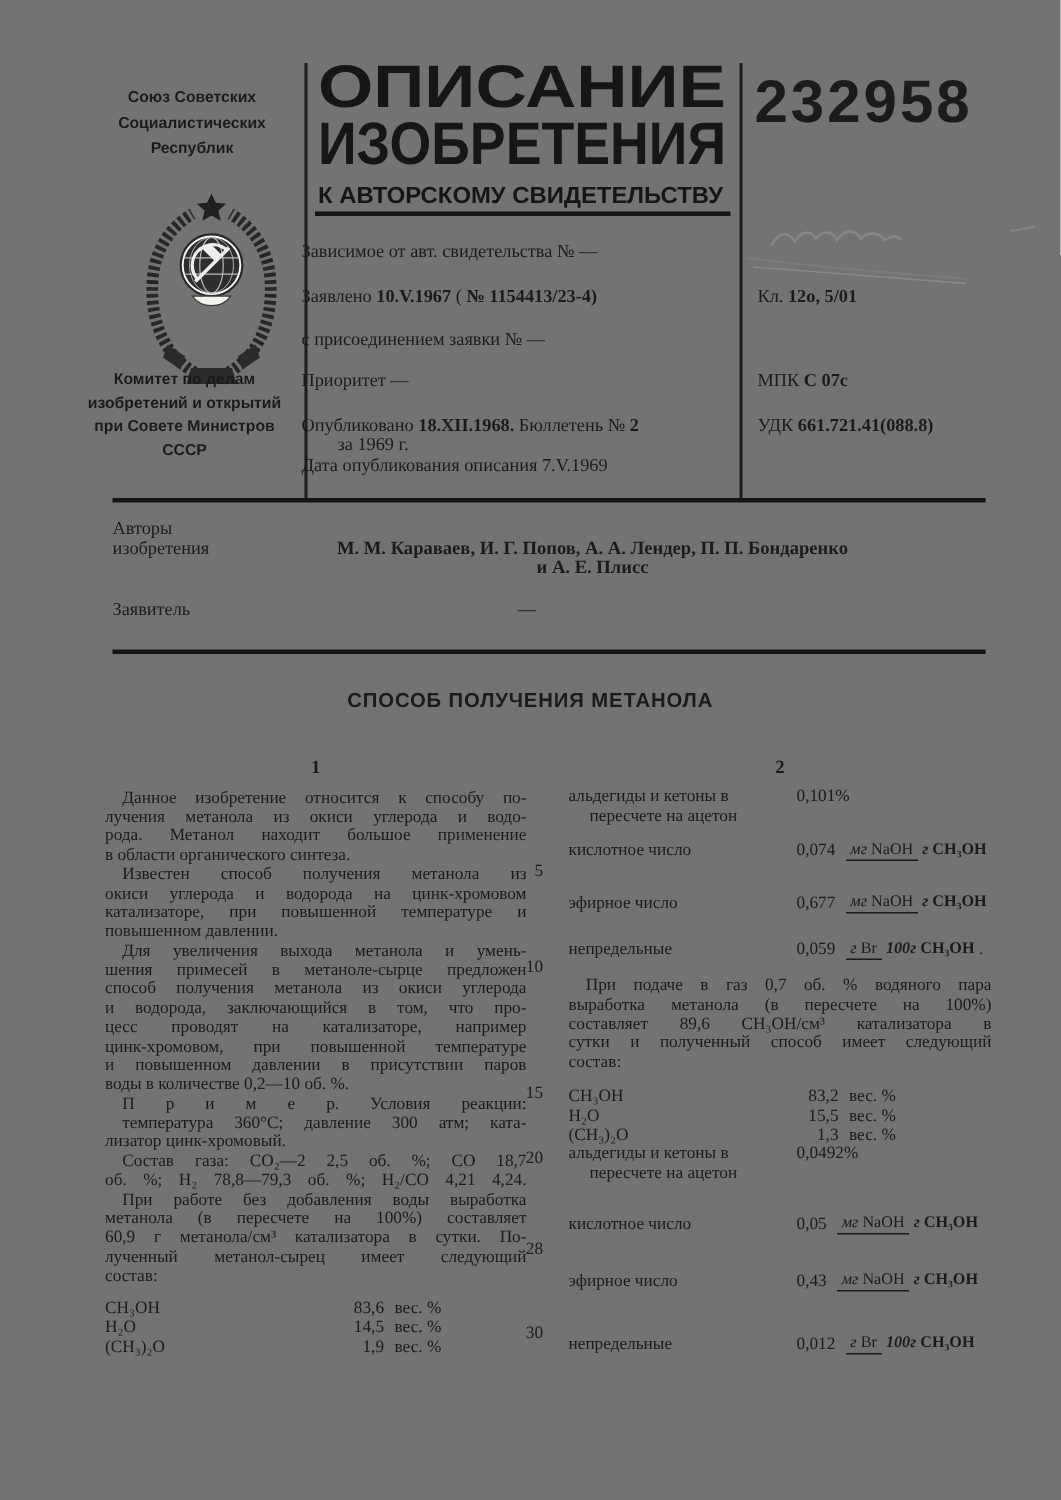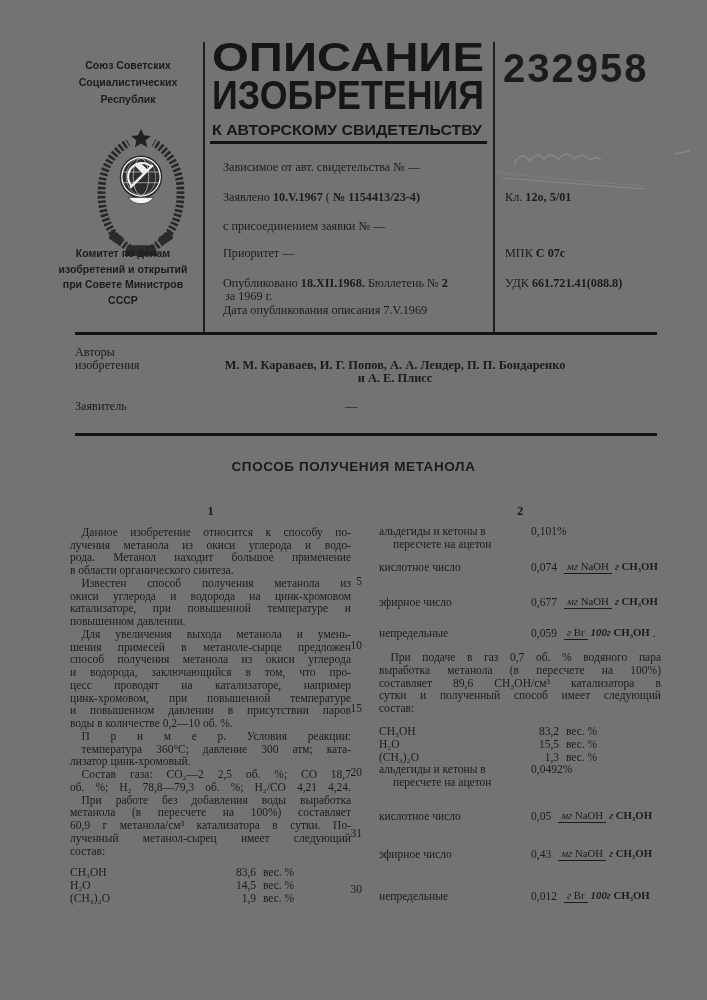--- a/index.html
+++ b/index.html
@@ -9,21 +9,21 @@
     font-family:"Liberation Serif","DejaVu Serif",serif;
   }
   .abs { position:absolute; }
   .sans { font-family:"Liberation Sans","DejaVu Sans",sans-serif; }
   .rule { position:absolute; background:#141414; }
   .vline { position:absolute; width:2px; background:#1d1d1d; }
   .union { left:53px; top:57px; width:150px; text-align:center;
            font-size:10.5px; line-height:17px; font-weight:bold; }
   .committee { left:43px; top:246px; width:160px; text-align:center;
            font-size:10.5px; line-height:15.5px; font-weight:bold; }
-  .fl { position:absolute; left:223px; font-size:12.2px; white-space:nowrap; }
+  .fl { position:absolute; left:201px; font-size:12.2px; white-space:nowrap; }
   .fr { position:absolute; left:505px; font-size:12.2px; white-space:nowrap; }
   .docnum { left:503px; top:46px; font-size:40px; font-weight:bold; letter-spacing:2px; }
   .authors-names { left:130px; width:530px; text-align:center;
            font-weight:bold; font-size:12.4px; }
   .inv-title { left:0; top:459px; width:707px; text-align:center;
            font-weight:bold; font-size:13.5px; letter-spacing:0.6px; }
   .col { position:absolute; top:505px; font-size:11.5px; line-height:12.75px; }
   #col1 { left:70px; width:281px; }
   #col2 { left:379px; width:282px; }
   .colnum { text-align:center; font-weight:bold; font-size:12.5px; margin-bottom:8px; }
@@ -127,23 +127,23 @@
   <div class="abs authors-names" style="top:358px">М. М. Караваев, И. Г. Попов, А. А. Лендер, П. П. Бондаренко</div>
   <div class="abs authors-names" style="top:371px">и А. Е. Плисс</div>
   <div class="abs" style="left:75px;top:399px;font-size:12.2px">Заявитель</div>
   <div class="abs" style="left:345px;top:399px;font-size:12.2px">—</div>
   <div class="rule" style="left:75px;top:433px;width:582px;height:2.5px"></div>
 
   <div class="abs inv-title sans">СПОСОБ ПОЛУЧЕНИЯ МЕТАНОЛА</div>
 
   <div class="gut" style="top:575px">5</div>
   <div class="gut" style="top:639px">10</div>
-  <div class="gut" style="top:702px">15</div>
+  <div class="gut" style="top:723px">15</div>
   <div class="gut" style="top:766px">20</div>
-  <div class="gut" style="top:827px">31</div>
+  <div class="gut" style="top:827px">28</div>
   <div class="gut" style="top:883px">30</div>
 
   <div id="col1" class="col">
     <div class="colnum">1</div>
     <div class="para">
         <div class="jl"> Данное изобретение относится к способу по-</div>
         <div class="jl">лучения метанола из окиси углерода и водо-</div>
         <div class="jl">рода. Метанол находит большое применение</div>
         <div class="jl last">в области органического синтеза.</div>
       </div>

